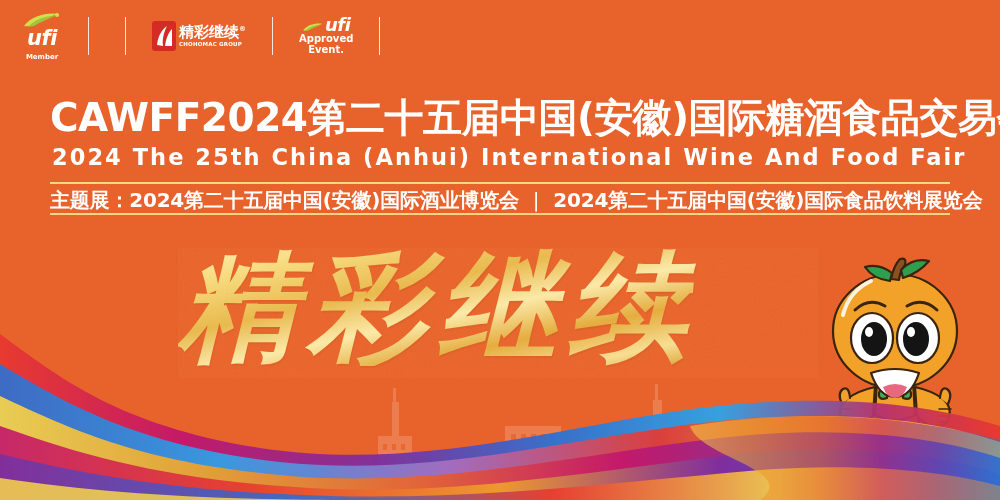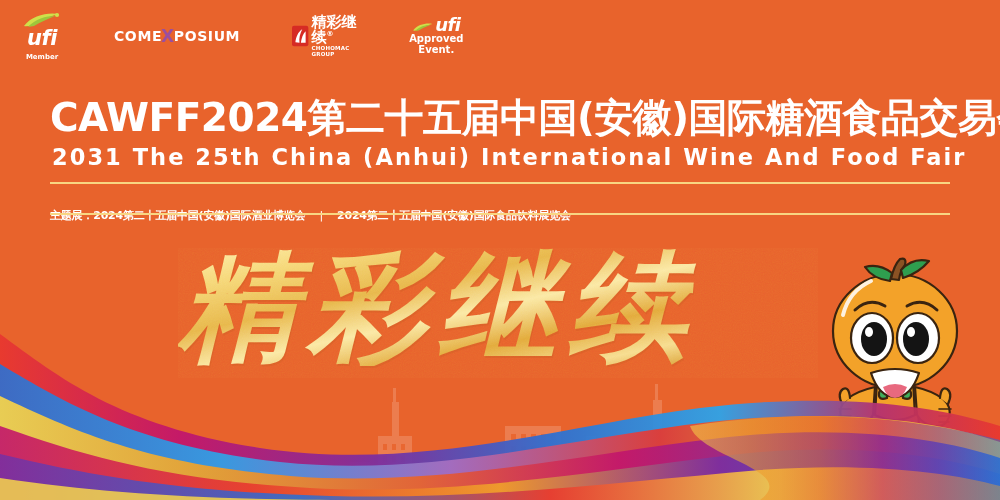--- a/index.html
+++ b/index.html
@@ -85,23 +85,23 @@
     font-weight:bold; font-size:22.5px; color:#ffffff;
     letter-spacing:2.05px; white-space:nowrap; line-height:1;
   }
   .rule {
     position:absolute; left:50px; width:900px; height:2px;
     background:#f8d682;
   }
   .rule-top { top:182px; }
   .rule-bot { top:213px; }
   .subline {
-    position:absolute; left:50px; top:204px; width:904px;
+    position:absolute; left:50px; top:188px; width:904px;
     font-family:"DejaVu Sans","Liberation Sans",sans-serif;
-    font-weight:bold; font-size:11px; color:#ffffff;
+    font-weight:bold; font-size:20px; color:#ffffff;
     white-space:nowrap; line-height:24px; letter-spacing:-0.2px;
   }
   .subline .sep { color:#ffffff; margin:0 14px; font-weight:normal; }
 
   
   .calli {
     position:absolute; left:178px; top:248px;
     font-family:"DejaVu Serif","Liberation Serif",serif;
     font-weight:bold; font-size:118px; line-height:118px;
     letter-spacing:12px; white-space:nowrap;
@@ -229,27 +229,20 @@
           <path d="M6 15 C13 7,24 4,33 4 C26 7,18 10,12 14 Z" fill="#9ec63b"></path>
           <circle cx="35" cy="3" r="2.1" fill="#cfe04a"></circle>
         </svg>
         <span class="ufi-word">ufi</span>
         <span class="ufi-sub">Member</span>
       </div>
     </div>
 
     <div class="vdiv"></div>
 
-    <div class="logo-cell">
-      <div class="comex">
-        <span>COME</span>
-          <span class="xmark">X</span>
-          <span>POSIUM</span>
-      </div>
-    </div>
 
     <div class="vdiv"></div>
 
     <div class="logo-cell">
       <div class="zm">
         <svg width="24" height="30" viewBox="0 0 24 30">
           <rect x="0" y="0" width="24" height="30" rx="3" fill="#d62b24"></rect>
           <path d="M5 24 C6 16,9 9,15 5 C12 11,10 18,11 25 Z" fill="#ffffff"></path>
           <path d="M13 25 C14 18,16 12,20 8 L20 25 Z" fill="#ffffff"></path>
         </svg>
@@ -274,21 +267,21 @@
         <span class="ap">Approved</span>
         <span class="ap">Event.</span>
       </div>
     </div>
 
     <div class="vdiv"></div>
 
   </div>
 
   <div class="title-main">CAWFF2024第二十五届中国(安徽)国际糖酒食品交易会</div>
-  <div class="title-en">2031 The 25th China (Anhui) International Wine And Food Fair</div>
+  <div class="title-en">2024 The 25th China (Anhui) International Wine And Food Fair</div>
 
   <div class="rule rule-top"></div>
   <div class="subline"><span>主题展：</span><span>2024第二十五届中国(安徽)国际酒业博览会</span><span class="sep">|</span><span>2024第二十五届中国(安徽)国际食品饮料展览会</span></div>
   <div class="rule rule-bot"></div>
 
   <div class="calli">精彩继续</div>
   <svg class="calli-tex" viewBox="0 0 640 130" preserveAspectRatio="none">
     <defs>
       <filter id="grain">
           <feTurbulence type="fractalNoise" baseFrequency="0.9" numOctaves="3"></feTurbulence>

